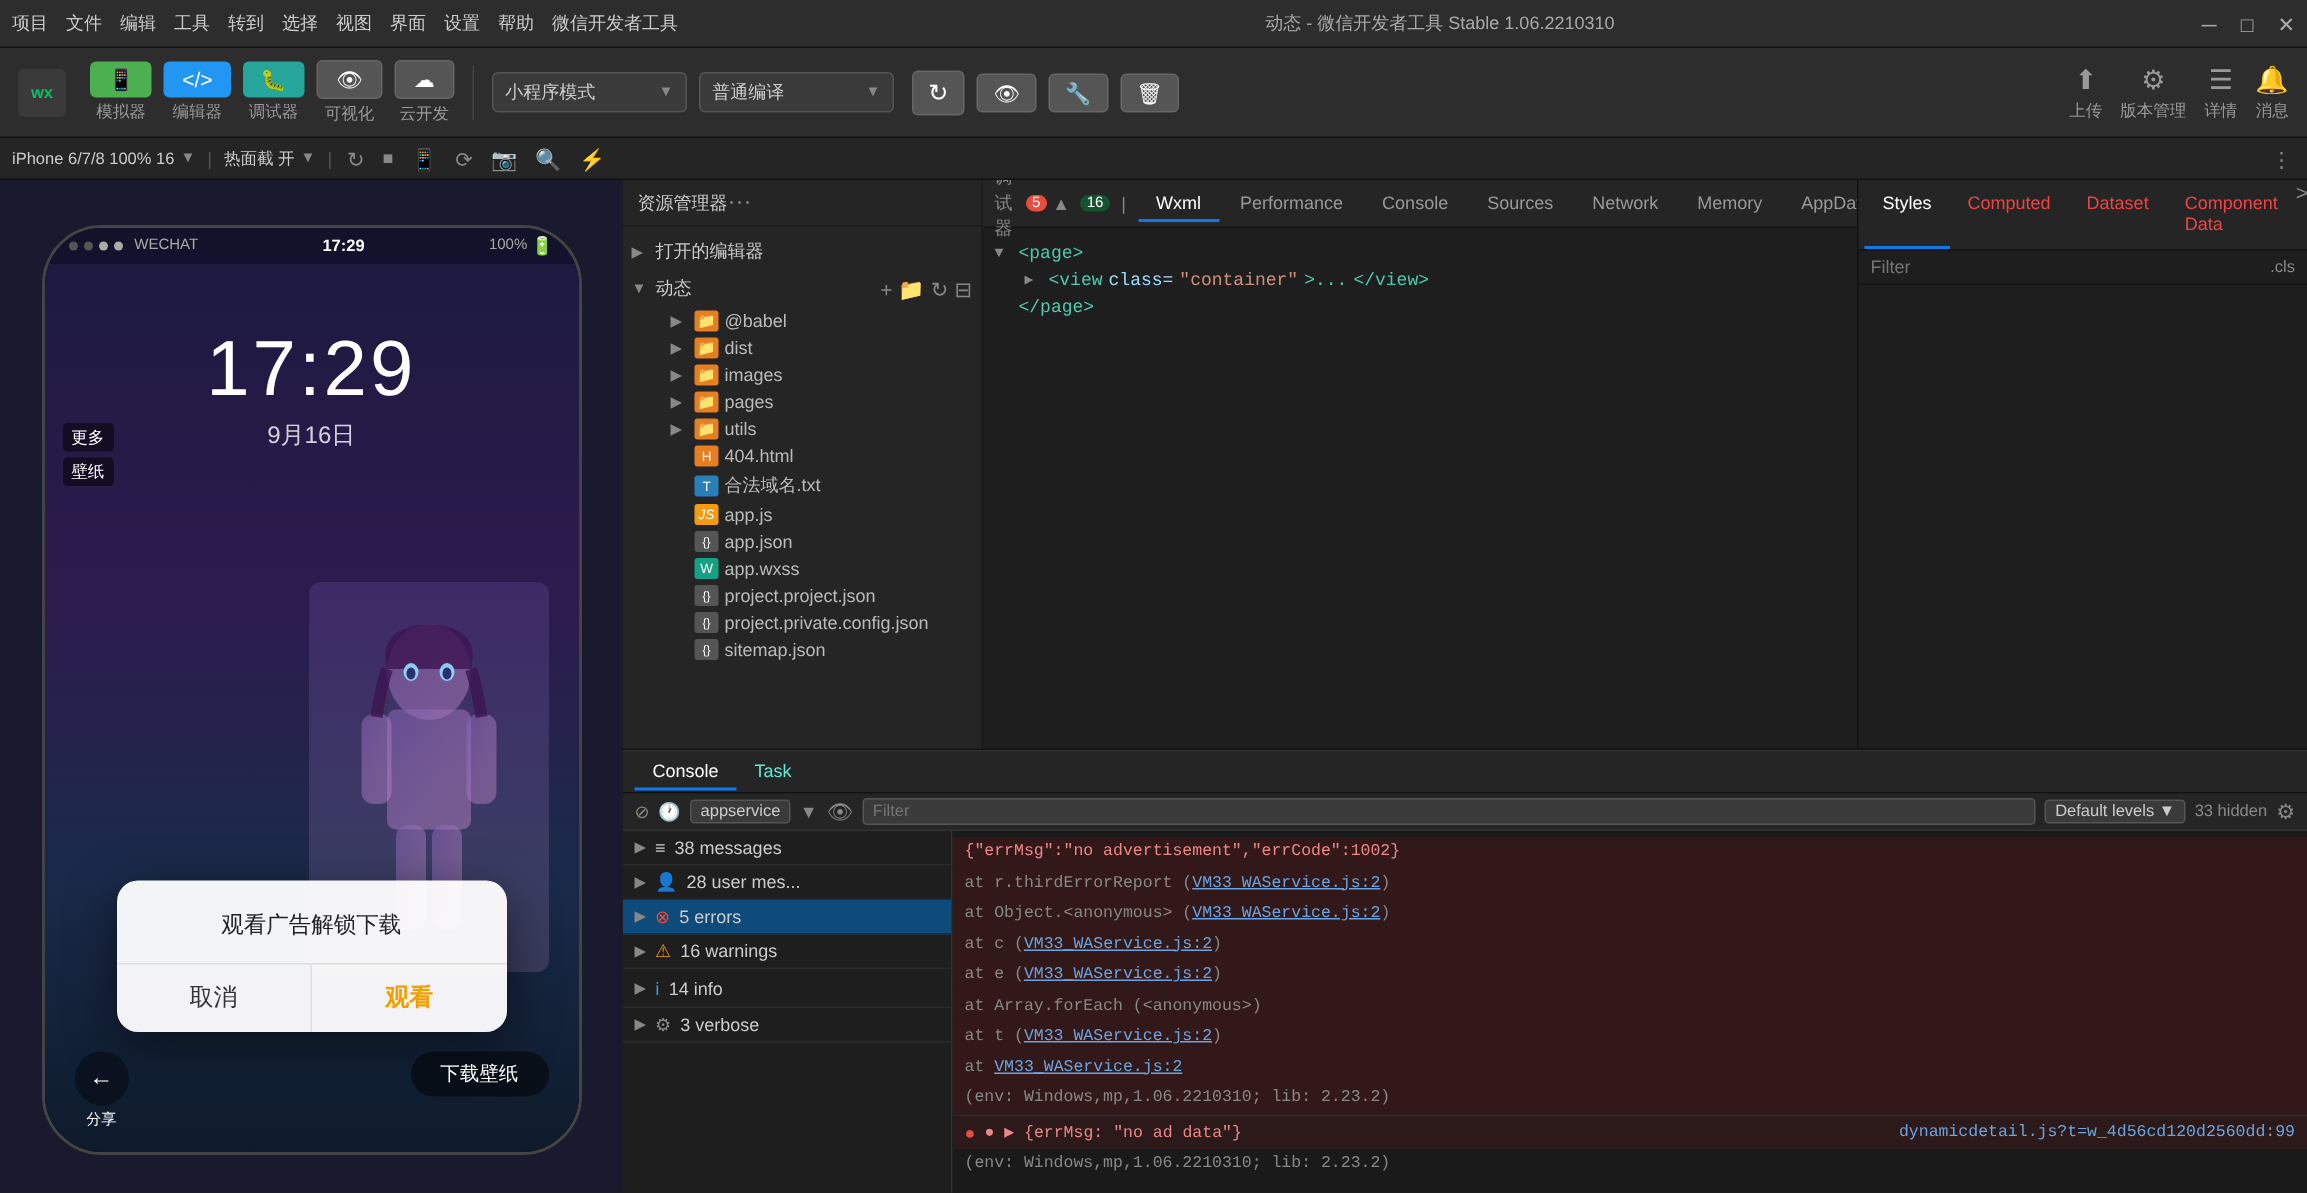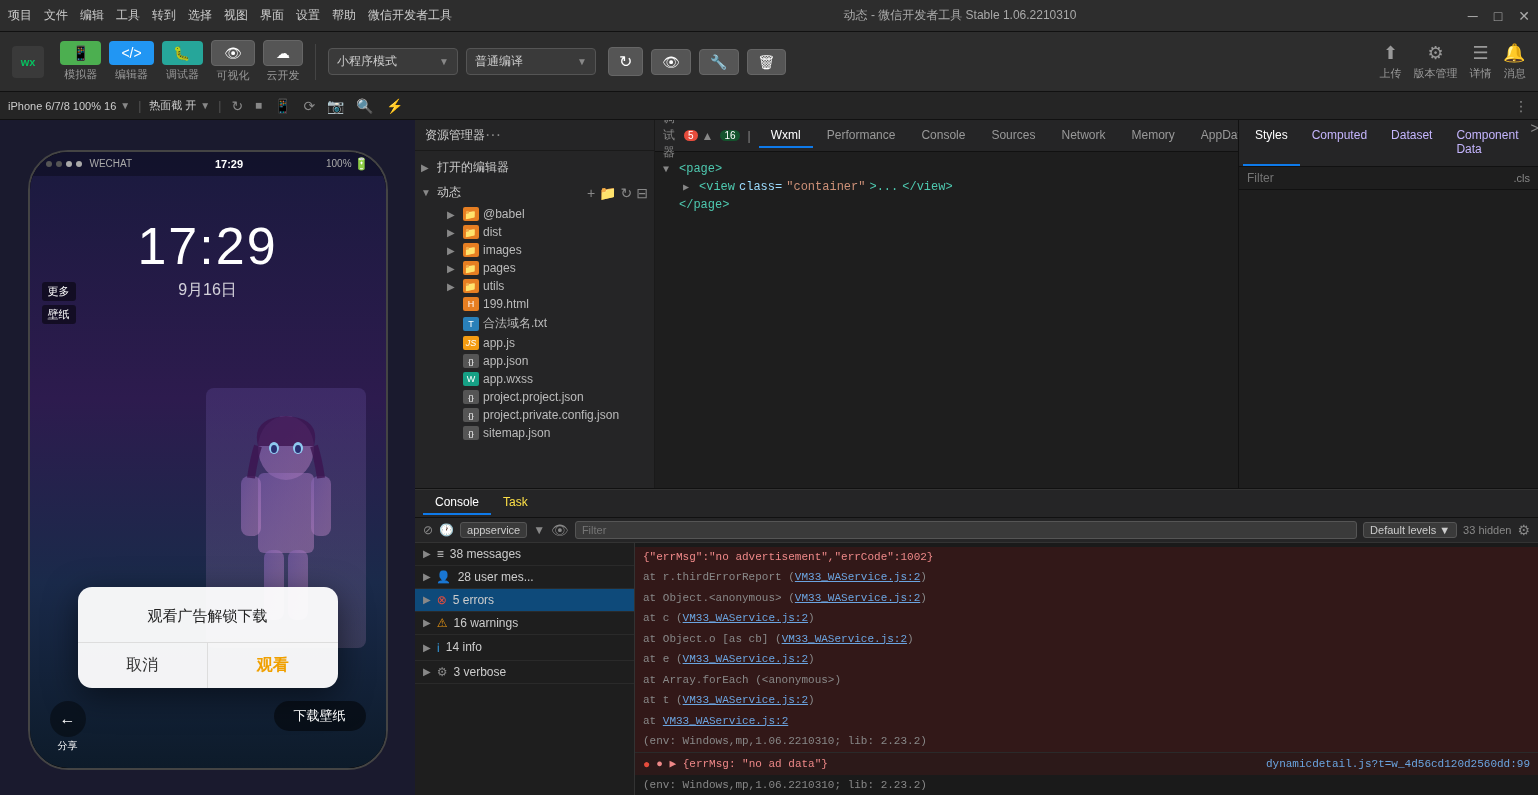--- a/index.html
+++ b/index.html
@@ -365,21 +365,21 @@
     }
     .styles-tabs {
       display: flex;
       background: #252526;
       border-bottom: 1px solid #111;
       padding: 0 4px;
     }
     .styles-tab {
       padding: 8px 12px;
       font-size: 12px;
-      color: #c4b5fd;
+      color: #ef4444;
       cursor: pointer;
       border-bottom: 2px solid transparent;
     }
     .styles-tab.active { color: #fff; border-bottom: 2px solid #0e7aea; }
     .styles-filter {
       display: flex;
       align-items: center;
       padding: 4px 8px;
       border-bottom: 1px solid #111;
       gap: 4px;
@@ -558,21 +558,21 @@
       display: flex;
       align-items: center;
       background: #252526;
       border-bottom: 1px solid #111;
       padding: 0 8px;
       height: 28px;
     }
     .bct-tab {
       padding: 4px 12px;
       font-size: 12px;
-      color: #fde047;
+      color: #5eead4;
       cursor: pointer;
       border-bottom: 2px solid transparent;
     }
     .bct-tab.active { color: #fff; border-bottom: 2px solid #0e7aea; }
 
     
     .console-filter-bar {
       display: flex;
       align-items: center;
       padding: 3px 8px;
@@ -848,21 +848,21 @@
 
           <div class="explorer-item indent2">
             <span class="chevron">▶</span>
             <div class="file-icon fi-orange">📁</div>
             <span>utils</span>
           </div>
 
           <div class="explorer-item indent2">
             <span class="chevron" style="opacity:0;"></span>
             <div class="file-icon fi-orange" style="font-size:9px;">H</div>
-            <span>199.html</span>
+            <span>404.html</span>
           </div>
 
           <div class="explorer-item indent2">
             <span class="chevron" style="opacity:0;"></span>
             <div class="file-icon fi-blue" style="font-size:9px;">T</div>
             <span>合法域名.txt</span>
           </div>
 
           <div class="explorer-item indent2">
             <span class="chevron" style="opacity:0;"></span>
@@ -1025,23 +1025,20 @@
           <div class="console-line err-line">
             <span class="at-text">    at r.thirdErrorReport (</span><span class="link-text">VM33_WAService.js:2</span><span class="at-text">)</span>
           </div>
           <div class="console-line err-line">
             <span class="at-text">    at Object.&lt;anonymous&gt; (</span><span class="link-text">VM33_WAService.js:2</span><span class="at-text">)</span>
           </div>
           <div class="console-line err-line">
             <span class="at-text">    at c (</span><span class="link-text">VM33_WAService.js:2</span><span class="at-text">)</span>
           </div>
           <div class="console-line err-line">
-            <span class="at-text">    at Object.o [as cb] (</span><span class="link-text">VM33_WAService.js:2</span><span class="at-text">)</span>
-          </div>
-          <div class="console-line err-line">
             <span class="at-text">    at e (</span><span class="link-text">VM33_WAService.js:2</span><span class="at-text">)</span>
           </div>
           <div class="console-line err-line">
             <span class="at-text">    at Array.forEach (&lt;anonymous&gt;)</span>
           </div>
           <div class="console-line err-line">
             <span class="at-text">    at t (</span><span class="link-text">VM33_WAService.js:2</span><span class="at-text">)</span>
           </div>
           <div class="console-line err-line">
             <span class="at-text">    at </span><span class="link-text">VM33_WAService.js:2</span>

